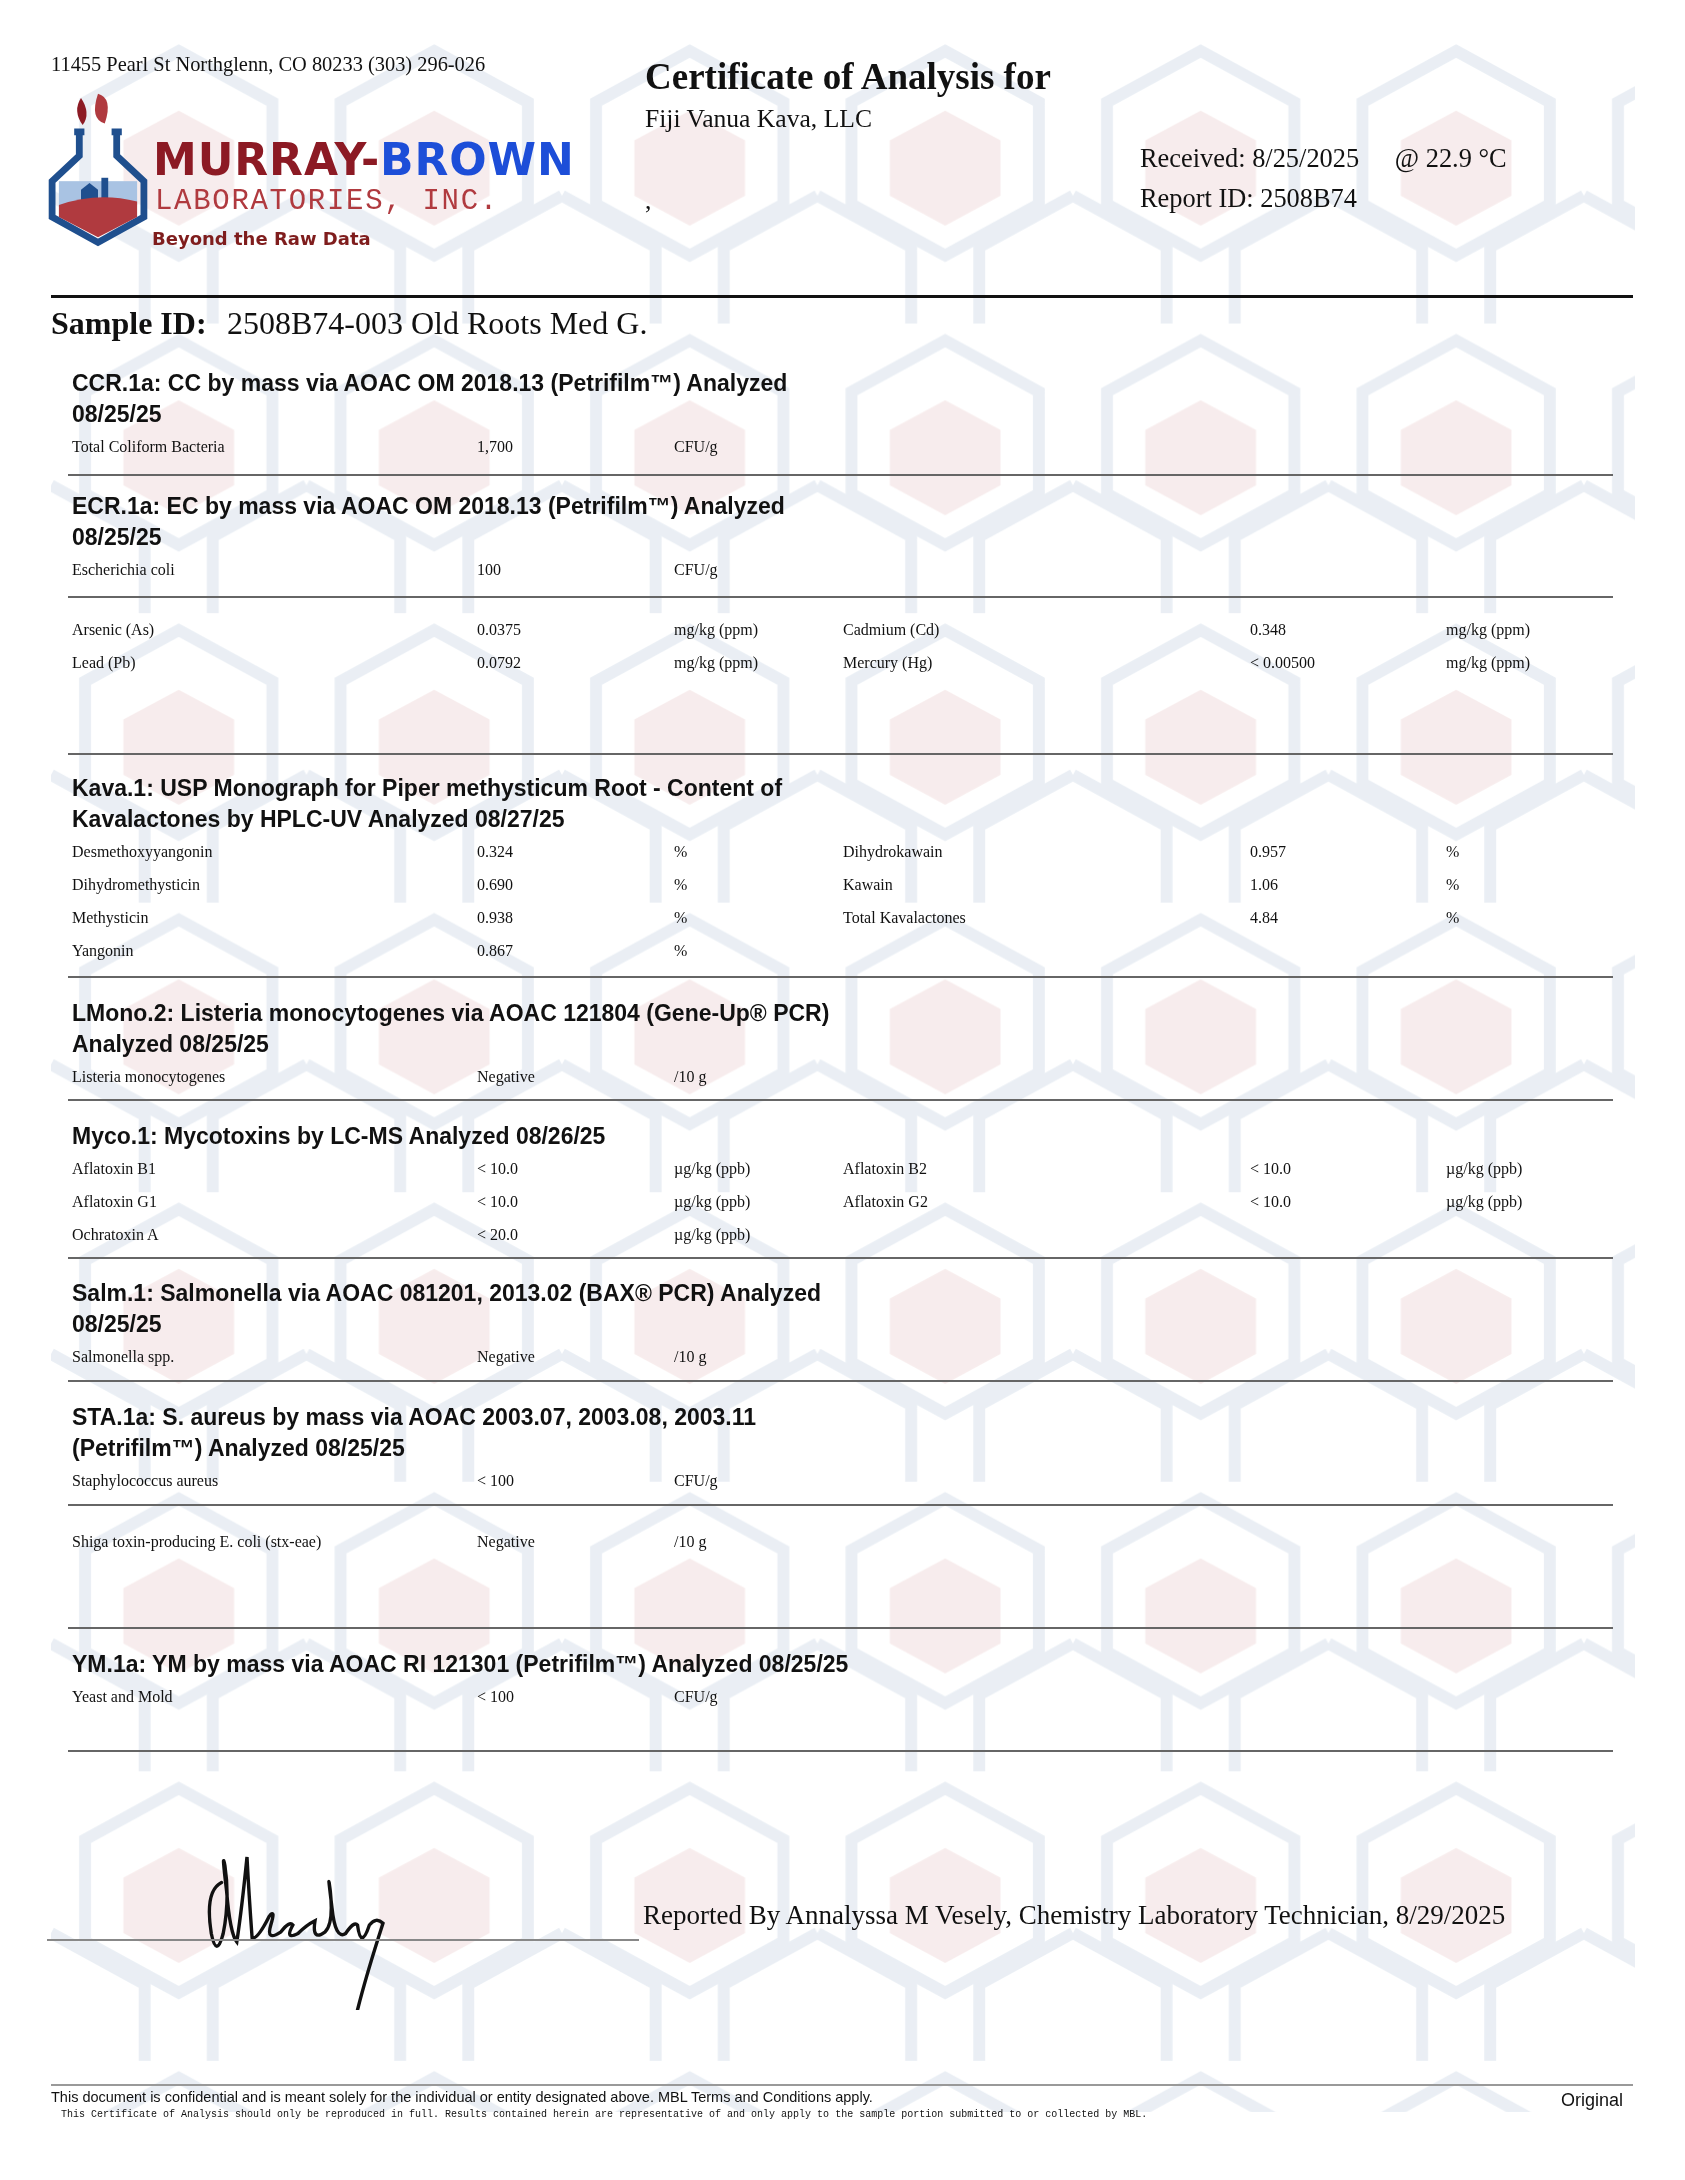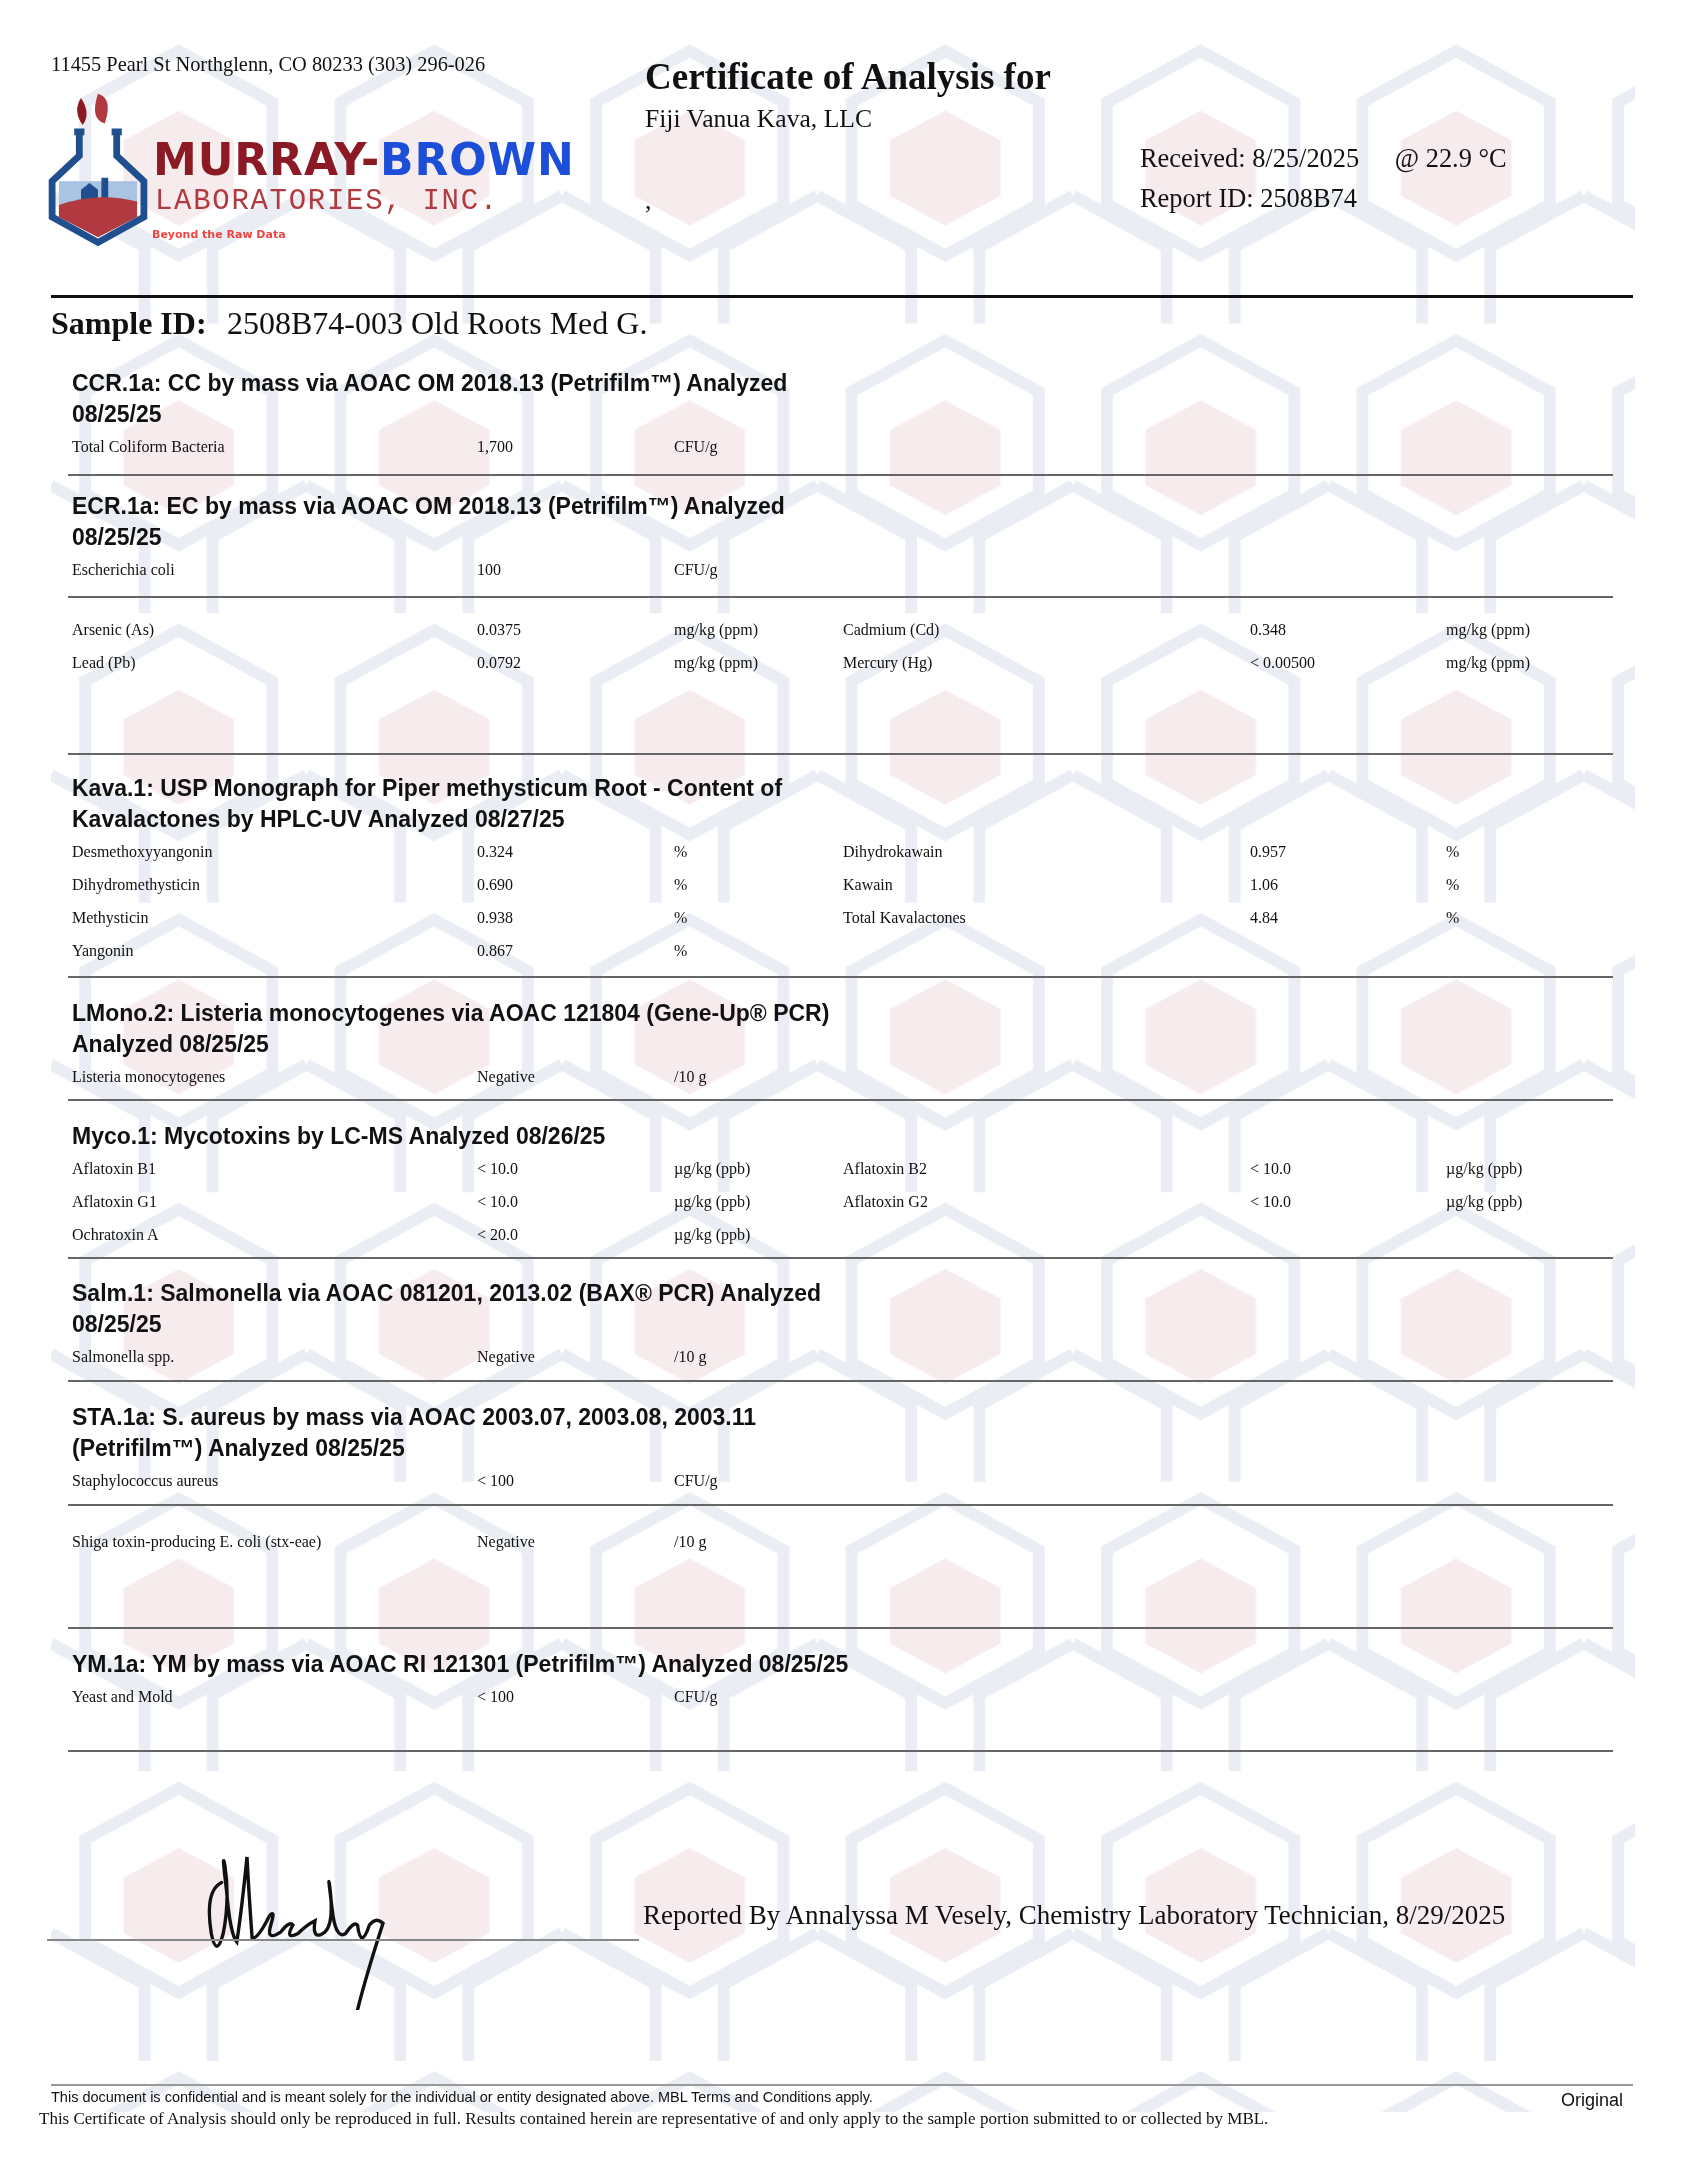--- a/index.html
+++ b/index.html
@@ -5,21 +5,21 @@
   html, body { margin: 0; padding: 0; }
   body { width: 1686px; height: 2181px; position: relative; background: #ffffff; overflow: hidden; font-family: "Liberation Serif", serif; color: #111; }
   #watermark { position: absolute; left: 51px; top: 34px; width: 1584px; height: 2078px; opacity: 0.09; z-index: 0; }
   .abs { position: absolute; z-index: 1; white-space: nowrap; }
   .address { left: 51px; top: 53px; font-size: 20.4px; }
   .logo { left: 47px; top: 89px; width: 511px; height: 158px; }
   .logo-text-1 { position: absolute; left: 106px; top: 49px; font-family: "DejaVu Sans", sans-serif; font-weight: bold; font-size: 44px; letter-spacing: 0.9px; line-height: 1; }
   .logo-text-1 .red { color: #8c1a24; }
   .logo-text-1 .blue { color: #1d4ed8; }
   .logo-text-2 { position: absolute; left: 108px; top: 98px; font-family: Liberation Mono, monospace; font-size: 29px; color: #b03a3f; letter-spacing: 1.7px; line-height: 1; }
-  .logo-tag { position: absolute; left: 105px; top: 139px; font-family: "DejaVu Sans", sans-serif; font-weight: bold; font-size: 11px; color: #ef4444; }
+  .logo-tag { position: absolute; left: 105px; top: 139px; font-family: "DejaVu Sans", sans-serif; font-weight: bold; font-size: 18px; color: #7f1d1d; }
   .title { left: 645px; top: 55px; font-size: 37px; font-weight: bold; }
   .client { left: 645px; top: 104px; font-size: 25.6px; }
   .client-addr { left: 645px; top: 186px; font-size: 25.6px; }
   .received { left: 1140px; top: 143px; font-size: 26.4px; }
   .received .temp { margin-left: 29px; }
   .report-id { left: 1140px; top: 183px; font-size: 26.4px; }
   .thick-rule { position: absolute; left: 51px; top: 295px; width: 1582px; height: 2.6px; background: #111; z-index: 1; }
   .sample-id { left: 51px; top: 305px; font-size: 32px; }
   .sample-id .label { font-weight: bold; margin-right: 20.4px; }
   .section { position: absolute; left: 72px; width: 1541px; z-index: 1; }
@@ -27,21 +27,21 @@
   .row { position: relative; height: 33px; font-size: 16px; line-height: 33px; }
   .cell { position: absolute; top: 0; white-space: nowrap; }
   .c-n1 { left: 0; } .c-v1 { left: 405px; } .c-u1 { left: 602px; }
   .c-n2 { left: 771px; } .c-v2 { left: 1178px; } .c-u2 { left: 1374px; }
   .sec-rule { position: absolute; left: 68px; width: 1545px; height: 1.7px; background: #666; z-index: 1; }
   .sig-line { position: absolute; left: 47px; top: 1939px; width: 592px; height: 1.7px; background: #888; z-index: 1; }
   .signature { position: absolute; left: 187px; top: 1840px; width: 358px; height: 170px; z-index: 1; }
   .reported { left: 643px; top: 1900px; font-size: 27px; }
   .footer-rule { position: absolute; left: 51px; top: 2084px; width: 1582px; height: 1.7px; background: #999; z-index: 1; }
   .footer-1 { left: 51px; top: 2089px; font-family: "Liberation Sans", sans-serif; font-size: 14.5px; }
-  .footer-2 { left: 39px; top: 2109px; font-family: Liberation Serif, serif; font-size: 17px; }
+  .footer-2 { left: 61px; top: 2109px; font-family: Liberation Mono, monospace; font-size: 10px; }
   .footer-orig { left: 1561px; top: 2090px; font-family: "Liberation Sans", sans-serif; font-size: 18px; }
 </style>
 </head>
 <body>
 
 <svg id="watermark" xmlns="http://www.w3.org/2000/svg" viewBox="0 0 1860 2440" width="1584" height="2078">
   <defs>
     <pattern id="hexpat" x="0" y="0" width="300" height="340" patternUnits="userSpaceOnUse">
       <path d="M150 20 L260 80 L260 200 L150 260 L40 200 L40 80 Z" fill="none" stroke="#1f4f8e" stroke-width="14"></path>
       <path d="M150 90 L215 125 L215 190 L150 225 L85 190 L85 125 Z" fill="#b03a3f"></path>

